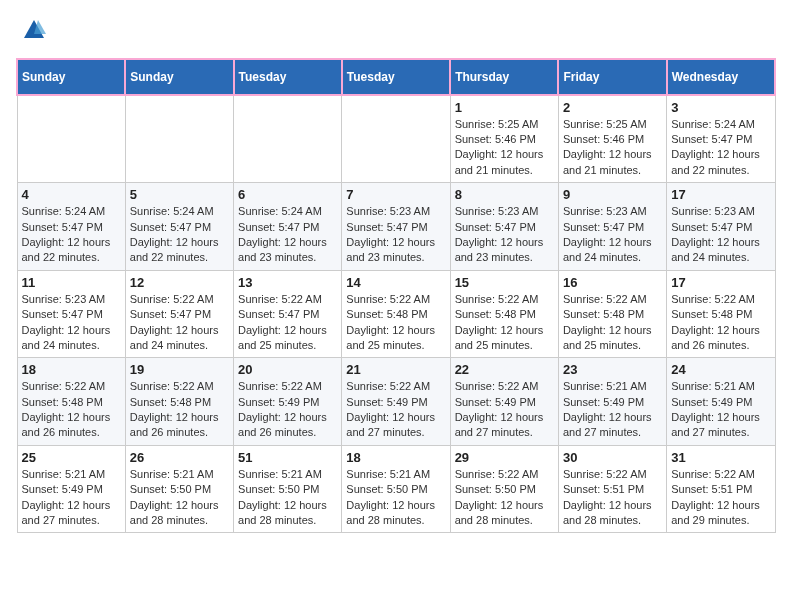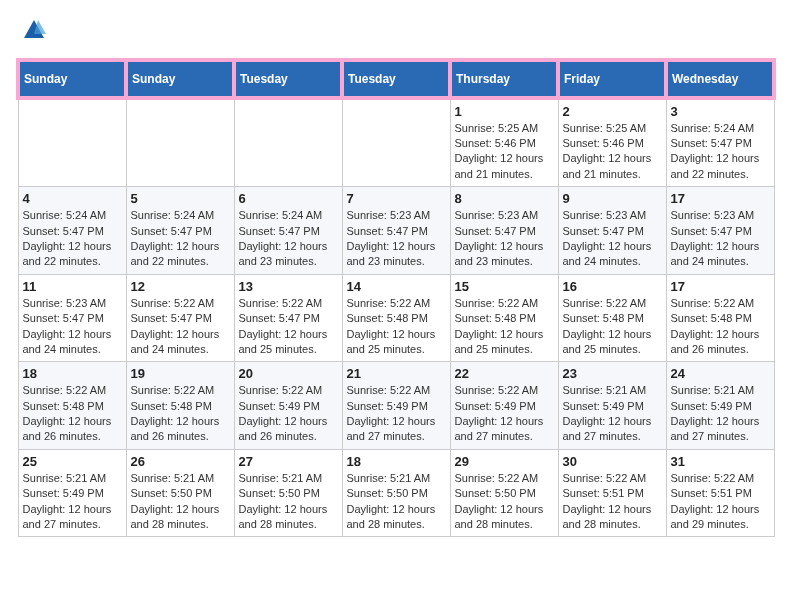--- a/index.html
+++ b/index.html
@@ -49,21 +49,21 @@
       border-collapse: collapse;
       font-size: 11px;
     }
     thead tr th {
       background-color: #2a6ab5;
       color: #fff;
       text-align: left;
       padding: 10px 4px;
       font-size: 12px;
       font-weight: bold;
-      border: 4px solid #f9a8d4;
+      border: 2px solid #f9a8d4;
     }
     tbody tr td {
       border: 1px solid #ccc;
       vertical-align: top;
       padding: 4px;
       min-height: 80px;
       height: 80px;
       width: 107px;
       background: #fff;
     }
@@ -309,21 +309,21 @@
 and 27 minutes.</div>
         </td>
         <td>
           <span class="day-num">26</span>
           <div class="day-info" style="white-space: pre-line;">Sunrise: 5:21 AM
 Sunset: 5:50 PM
 Daylight: 12 hours
 and 28 minutes.</div>
         </td>
         <td>
-          <span class="day-num">27</span>
+          <span class="day-num">51</span>
           <div class="day-info" style="white-space: pre-line;">Sunrise: 5:21 AM
 Sunset: 5:50 PM
 Daylight: 12 hours
 and 28 minutes.</div>
         </td>
         <td>
           <span class="day-num">18</span>
           <div class="day-info" style="white-space: pre-line;">Sunrise: 5:21 AM
 Sunset: 5:50 PM
 Daylight: 12 hours

